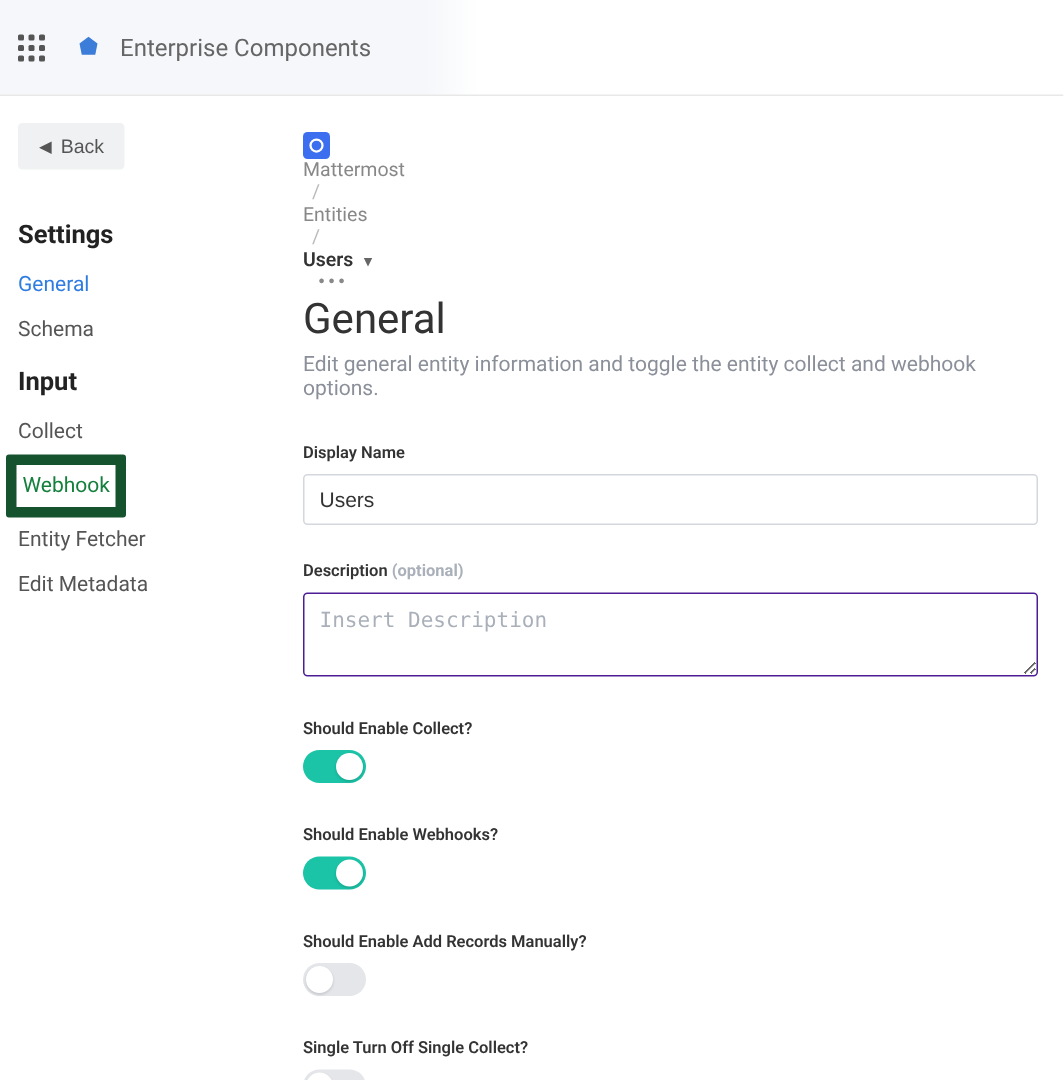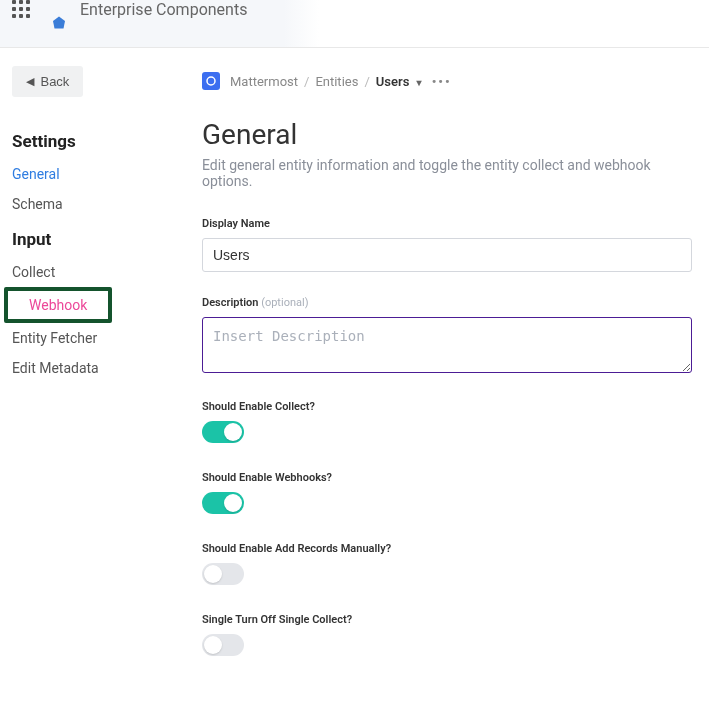--- a/index.html
+++ b/index.html
@@ -1,47 +1,47 @@
 <!DOCTYPE html>
 <html><head>
 <meta charset="utf-8">
 <style>
 * { box-sizing: border-box; margin: 0; padding: 0; }
 body { font-family: -apple-system, BlinkMacSystemFont, "Segoe UI", Roboto, sans-serif; font-size: 14px; color: #333; background: #fff; }
 
-.topbar { height: 48px; background: linear-gradient(to right, #f5f7fa 0%, #f5f7fa 40%, #fff 45%, #fff 100%); display: flex; padding: 0 12px; border-bottom: 1px solid #e8e8e8; }
+.topbar { height: 64px; background: linear-gradient(to right, #f5f7fa 0%, #f5f7fa 40%, #fff 45%, #fff 100%); display: flex; align-items: center; padding: 0 12px; border-bottom: 1px solid #e8e8e8; }
 .app-grid { width: 18px; height: 18px; display: grid; grid-template-columns: repeat(3,4px); grid-template-rows: repeat(3,4px); gap: 3px; margin-right: 20px; cursor: pointer; }
 .app-grid span { width: 4px; height: 4px; background: #555; border-radius: 1px; }
 .app-logo { color: #3b7dd8; margin-right: 12px; display: flex; align-items: center; }
 .app-title { font-size: 16px; color: #666; font-weight: 400; }
 
 .container { display: flex; padding: 18px 12px 0 12px; }
 .sidebar { width: 180px; padding-right: 12px; }
 .back-btn { background: #f0f1f2; border: none; padding: 8px 14px; border-radius: 3px; color: #555; font-size: 13px; cursor: pointer; display: inline-flex; align-items: center; margin-bottom: 24px; }
 .back-btn .chev { margin-right: 6px; font-size: 11px; }
 
 .nav-heading { font-weight: 700; font-size: 17px; color: #222; margin-bottom: 8px; margin-top: 10px; }
 .nav-item { display: block; padding: 7px 0; font-size: 14px; color: #555; cursor: pointer; }
 .nav-item.active { color: #2f7de1; }
-.nav-item.highlighted { border: 4px solid #14532d; border-radius: 2px; padding: 6px 21px; margin-left: -8px; display: inline-block; color: #ec4899; }
+.nav-item.highlighted { border: 7px solid #14532d; border-radius: 2px; padding: 6px 4px; margin-left: -8px; display: inline-block; color: #15803d; }
 
 .main { flex: 1; padding-left: 10px; max-width: 500px; }
-.breadcrumb { display: flex; align-items: center; font-size: 13px; color: #888; margin-bottom: 28px; margin-top: 6px; }
+.breadcrumb { display: flex; font-size: 13px; color: #888; margin-top: 6px; flex-direction: column; }
 .crumb-icon { width: 18px; height: 18px; background: #3c6ef0; border-radius: 3px; margin-right: 10px; display: flex; align-items: center; justify-content: center; color: #fff; font-size: 11px; }
 .crumb { cursor: pointer; }
 .crumb-sep { margin: 0 6px; color: #bbb; }
 .crumb.current { color: #333; font-weight: 600; }
 .crumb-chevron { margin-left: 4px; font-size: 10px; color: #666; }
 .crumb-more { margin-left: 10px; color: #888; letter-spacing: 2px; cursor: pointer; font-weight: 700; }
 
 .page-title { font-size: 28px; font-weight: 400; color: #333; margin-bottom: 6px; }
 .page-desc { font-size: 14px; color: #8a8f99; margin-bottom: 28px; }
 
 .field-label { font-size: 11px; font-weight: 600; color: #333; margin-bottom: 8px; display: block; }
-.optional { color: #aab0ba; font-weight: 400; text-align: center; }
+.optional { color: #aab0ba; font-weight: 700; text-align: center; }
 .text-input { width: 100%; padding: 8px 10px; border: 1px solid #d4d7dd; border-radius: 3px; font-size: 14px; color: #333; margin-bottom: 24px; }
 .textarea { width: 100%; padding: 10px; border: 1px solid #4c1d95; border-radius: 3px; font-size: 14px; min-height: 56px; resize: vertical; margin-bottom: 24px; color: #333; }
 .textarea::placeholder, .text-input::placeholder { color: #aab0ba; }
 
 .toggle-block { margin-bottom: 28px; }
 .toggle { width: 42px; height: 22px; border-radius: 11px; position: relative; cursor: pointer; margin-top: 8px; }
 .toggle.on { background: #1bc3a7; }
 .toggle.off { background: #e4e6ea; }
 .toggle-knob { width: 18px; height: 18px; background: #fff; border-radius: 50%; position: absolute; top: 2px; box-shadow: 0 1px 2px rgba(0,0,0,0.15); }
 .toggle.on .toggle-knob { right: 2px; }

